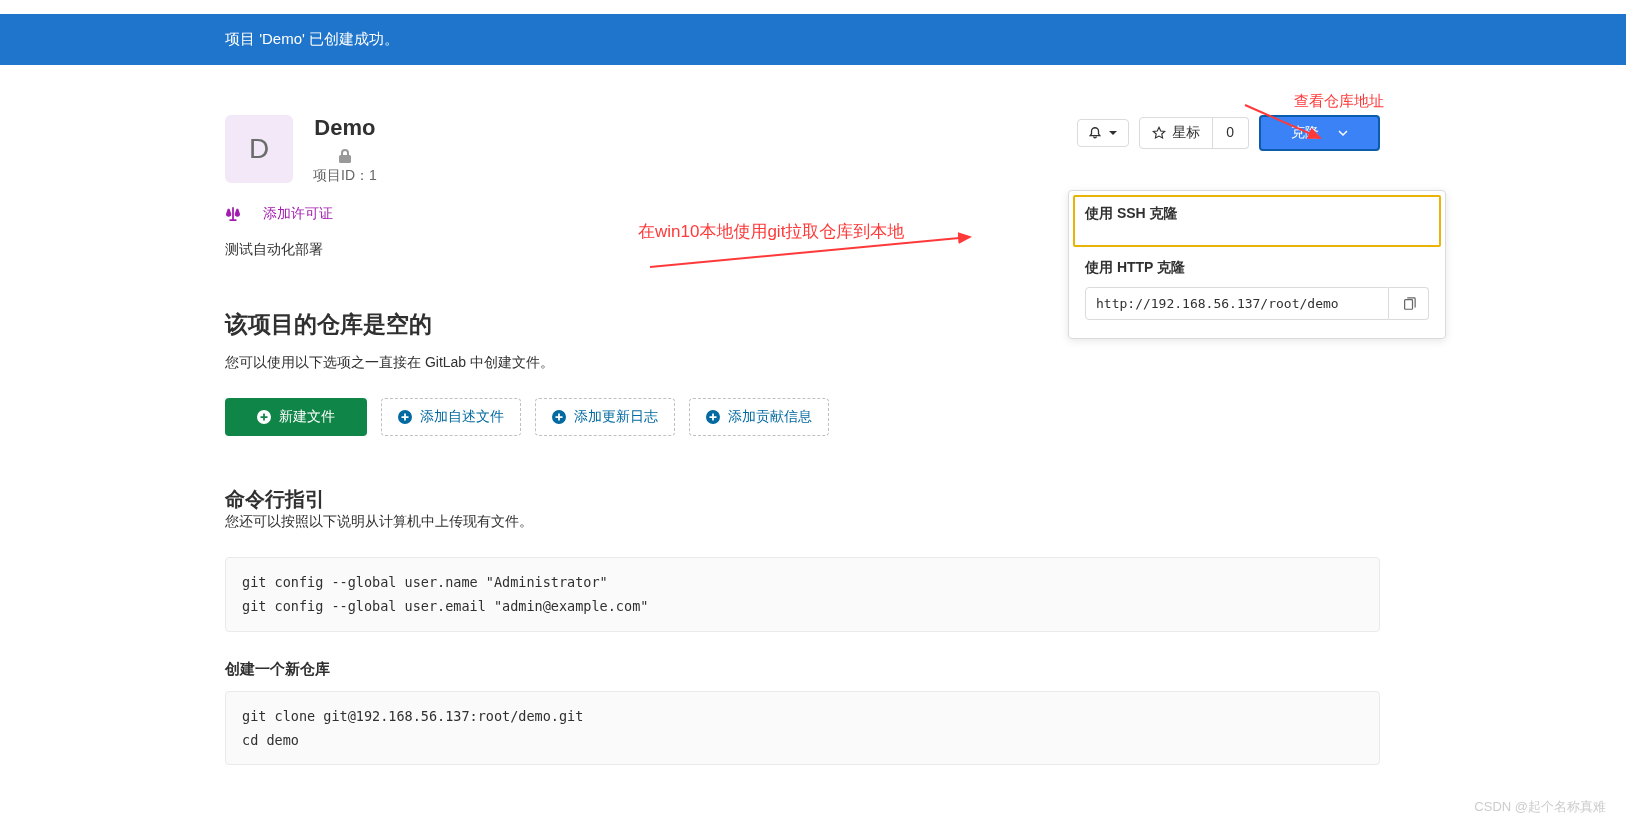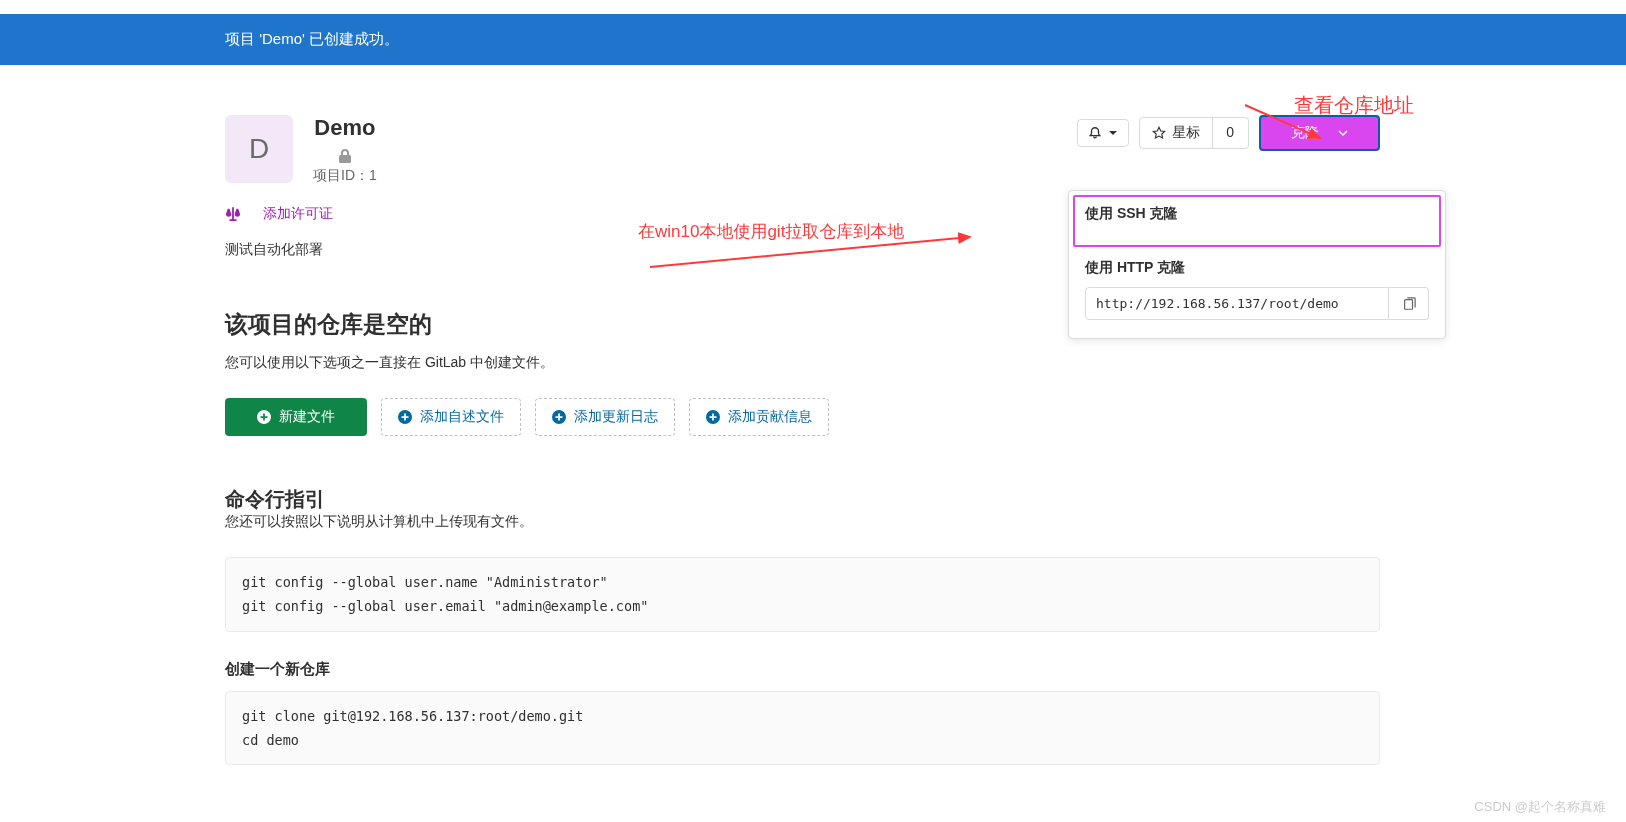--- a/index.html
+++ b/index.html
@@ -12,43 +12,43 @@
 .project-title { font-size: 22px; font-weight: 700; display: flex; align-items: center; gap: 8px; flex-direction: column; }
 .lock-icon { color: #999; font-size: 14px; }
 .project-id { color: #666; font-size: 14px; margin-top: 4px; }
 .header-actions { margin-left: auto; display: flex; gap: 10px; align-items: center; }
 .btn { border: 1px solid #dbdbdb; background: #fff; border-radius: 4px; padding: 6px 12px; font-size: 14px; display: inline-flex; align-items: center; gap: 6px; cursor: pointer; color: #303030; }
 .btn-notif { padding: 6px 10px; }
 .btn-star { padding: 6px 12px; }
 .star-count { border: 1px solid #dbdbdb; border-left: none; padding: 6px 14px; border-radius: 0 4px 4px 0; margin-left: -1px; }
 .star-group { display: flex; }
 .star-group .btn { border-radius: 4px 0 0 4px; }
-.btn-clone { background: #d946ef; color: #fff; border: 2px solid #0b5cad; padding: 7px 30px; font-weight: 500; gap: 19px; }
+.btn-clone { background: #3b82f6; color: #fff; border: 2px solid #0b5cad; padding: 7px 30px; font-weight: 500; gap: 19px; }
 .license-link { color: #a21caf; font-size: 14px; display: inline-flex; align-items: center; gap: 22px; margin-bottom: 18px; cursor: pointer; }
 .desc { color: #303030; margin-bottom: 50px; }
 .section-title { font-size: 23px; font-weight: 700; margin-bottom: 14px; }
 .section-sub { color: #303030; margin-bottom: 26px; }
 .btn-row { display: flex; gap: 14px; margin-bottom: 50px; }
 .btn-green { background: #108548; color: #fff; border: none; padding: 9px 32px; border-radius: 4px; font-size: 14px; display: inline-flex; align-items: center; gap: 8px; font-weight: 400; cursor: pointer; justify-content: flex-end; }
 .btn-dashed { border: 1px dashed #c0c0c0; background: #fff; padding: 9px 16px; border-radius: 4px; font-size: 14px; display: inline-flex; align-items: center; gap: 8px; color: #0369a1; cursor: pointer; }
 .cmd-title { font-size: 20px; font-weight: 700; margin-bottom: 0; }
 .sub-title { font-size: 15px; font-weight: 700; margin-bottom: 12px; margin-top: 28px; }
 .code-block { background: #fafafa; border: 1px solid #eaeaea; border-radius: 4px; padding: 12px 16px; font-family: "Consolas", Menlo, monospace; font-size: 13.5px; color: #303030; white-space: pre; line-height: 1.8; }
 .clone-popup { position: absolute; top: 190px; right: 180px; width: 378px; background: #fff; border: 1px solid #dbdbdb; border-radius: 4px; box-shadow: 0 2px 8px rgba(0,0,0,0.1); padding: 14px 16px 18px; }
 .clone-section-label { font-weight: 700; font-size: 14px; margin-bottom: 10px; }
 .input-group { display: flex; margin-bottom: 16px; }
 .input-group:last-child { margin-bottom: 0; }
 .input-clone { flex: 1; border: 1px solid #dbdbdb; border-radius: 4px 0 0 4px; padding: 8px 10px; font-family: Consolas, Menlo, monospace; font-size: 13px; color: #303030; background: #fff; overflow: hidden; text-overflow: ellipsis; }
 .copy-btn { border: 1px solid #dbdbdb; border-left: none; background: #fff; border-radius: 0 4px 4px 0; width: 40px; display: flex; align-items: center; justify-content: center; cursor: pointer; color: #666; }
-.annotation-1 { position: absolute; top: 92px; left: 1294px; color: #ff3939; font-size: 20px; font-weight: 500; }
+.annotation-1 { position: absolute; top: 92px; left: 1294px; color: #ff3939; font-size: 15px; font-weight: 500; }
 .annotation-2 { position: absolute; top: 220px; left: 638px; color: #ff3939; font-size: 17px; font-weight: 500; }
 .watermark { position: absolute; bottom: 6px; right: 20px; color: #ccc; font-size: 13px; }
 svg { display: block; }
 .arrow-svg { position: absolute; pointer-events: none; }
-.clone-popup .clone-ssh-wrapper { border: 2px solid #d946ef; padding: 8px 10px 12px; margin: -10px -12px 12px; border-radius: 2px; }
+.clone-popup .clone-ssh-wrapper { border: 2px solid #eab308; padding: 8px 10px 12px; margin: -10px -12px 12px; border-radius: 2px; }
 </style>
 </head>
 <body>
 
 <div class="container">
 
   <div class="banner">项目 'Demo' 已创建成功。</div>
 
   <div class="content">
 

